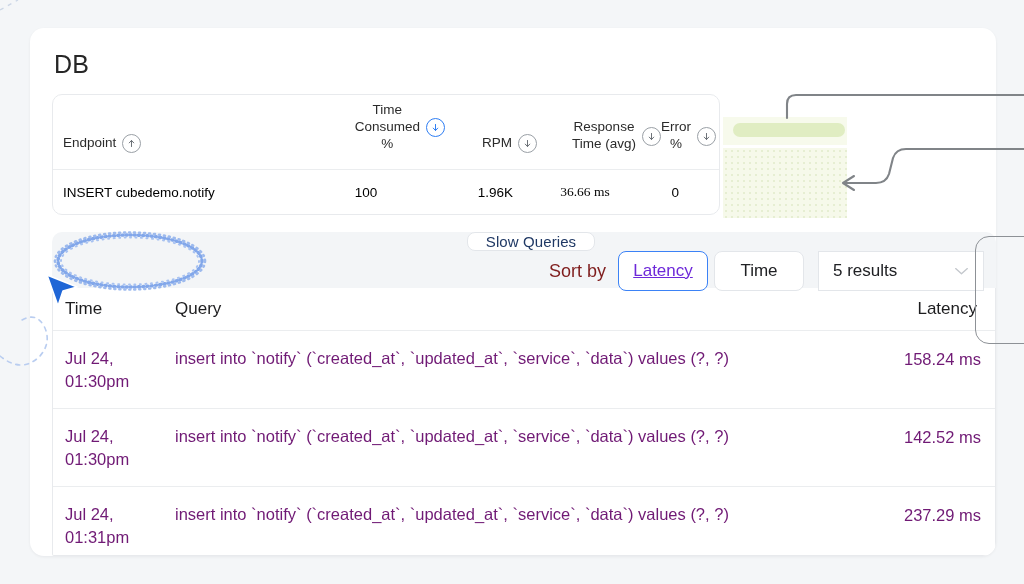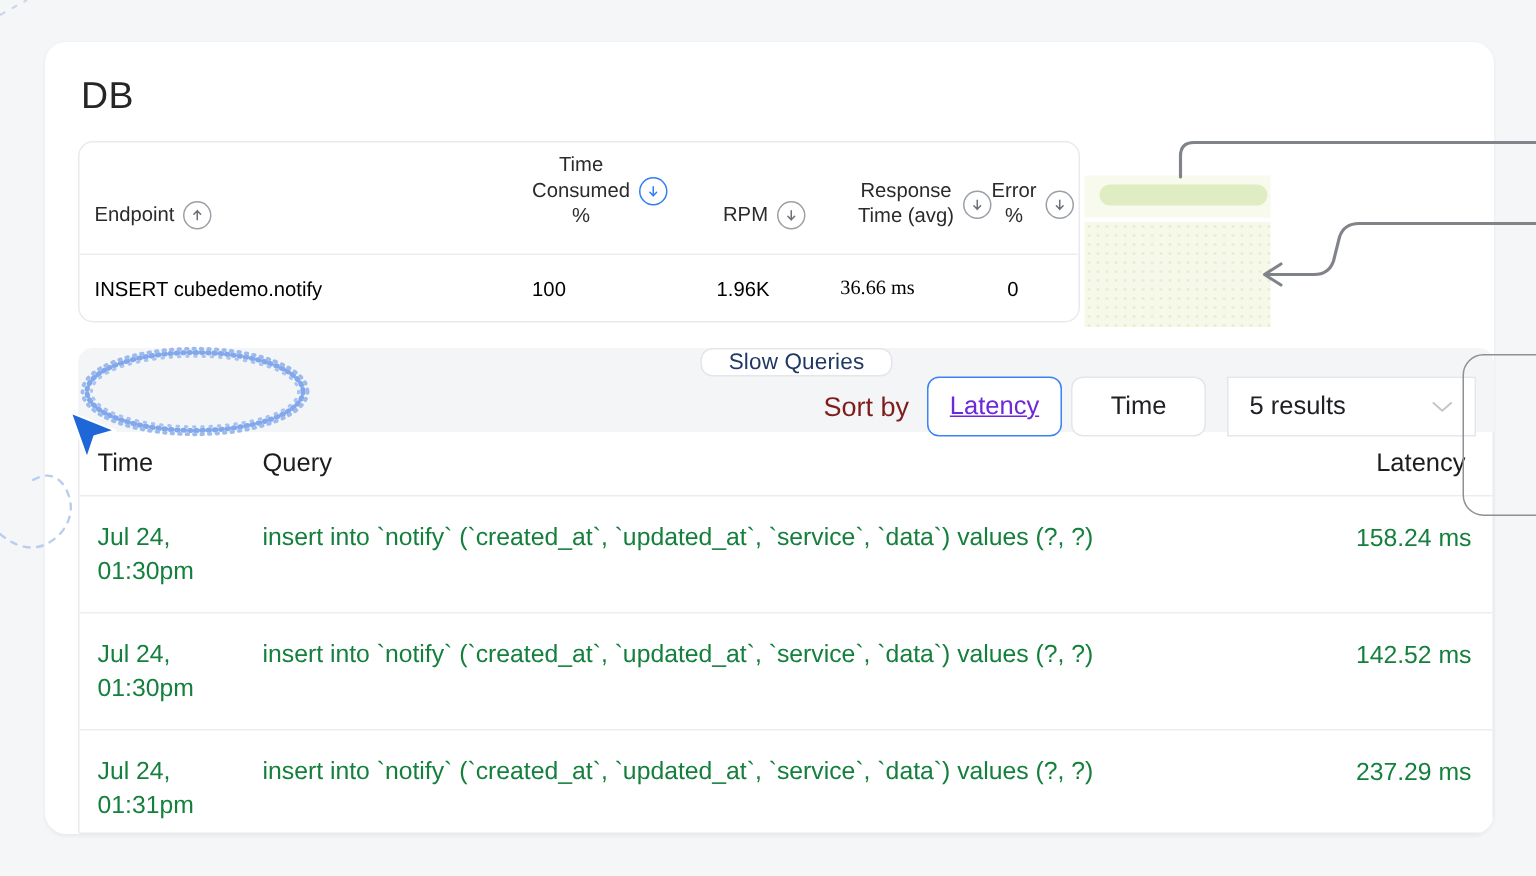--- a/index.html
+++ b/index.html
@@ -211,21 +211,21 @@
   .q-time { flex: 0 0 110px; }
   .q-query { flex: 1 1 auto; padding-right: 18px; }
   .q-dur { flex: 0 0 118px; text-align: right; }
   #q-head .q-dur { padding-right: 4px; }
 
   .qbody-row {
     min-height: 75px;
     padding-top: 16px;
     padding-bottom: 14px;
     font-size: 16.5px;
-    color: #15803d;
+    color: #701a75;
     line-height: 1.42;
   }
   .qbody-row .q-time { white-space: pre-line; }
   .qbody-row .q-dur { padding-top: 1px; }
 
   
   #annot {
     position: absolute;
     left: 0; top: 0;
     width: 1024px; height: 584px;

